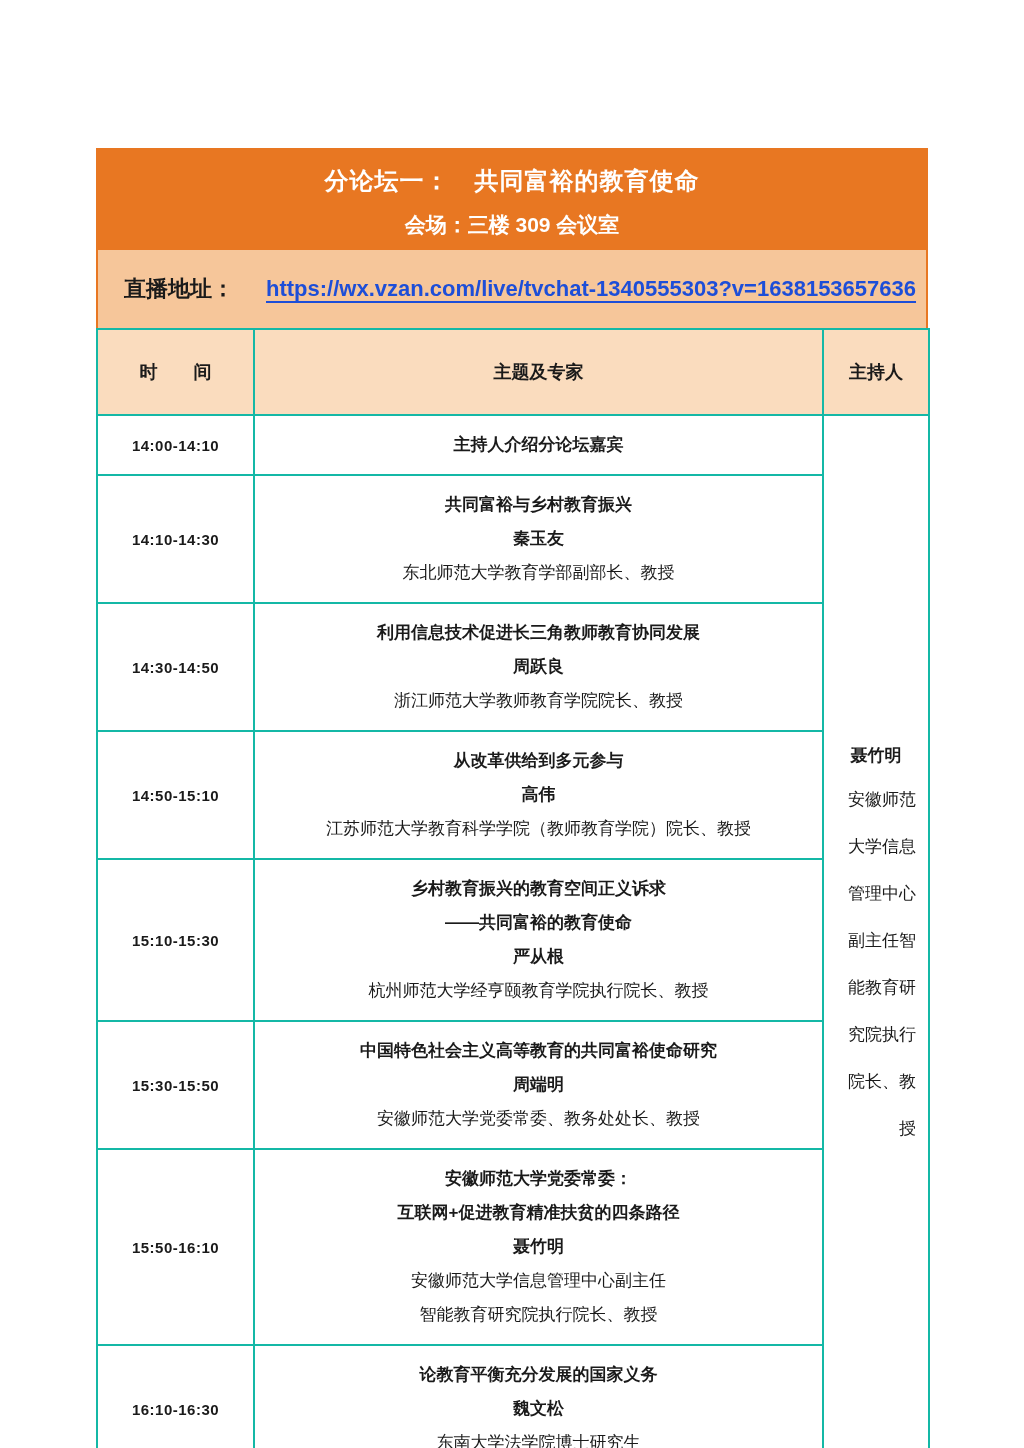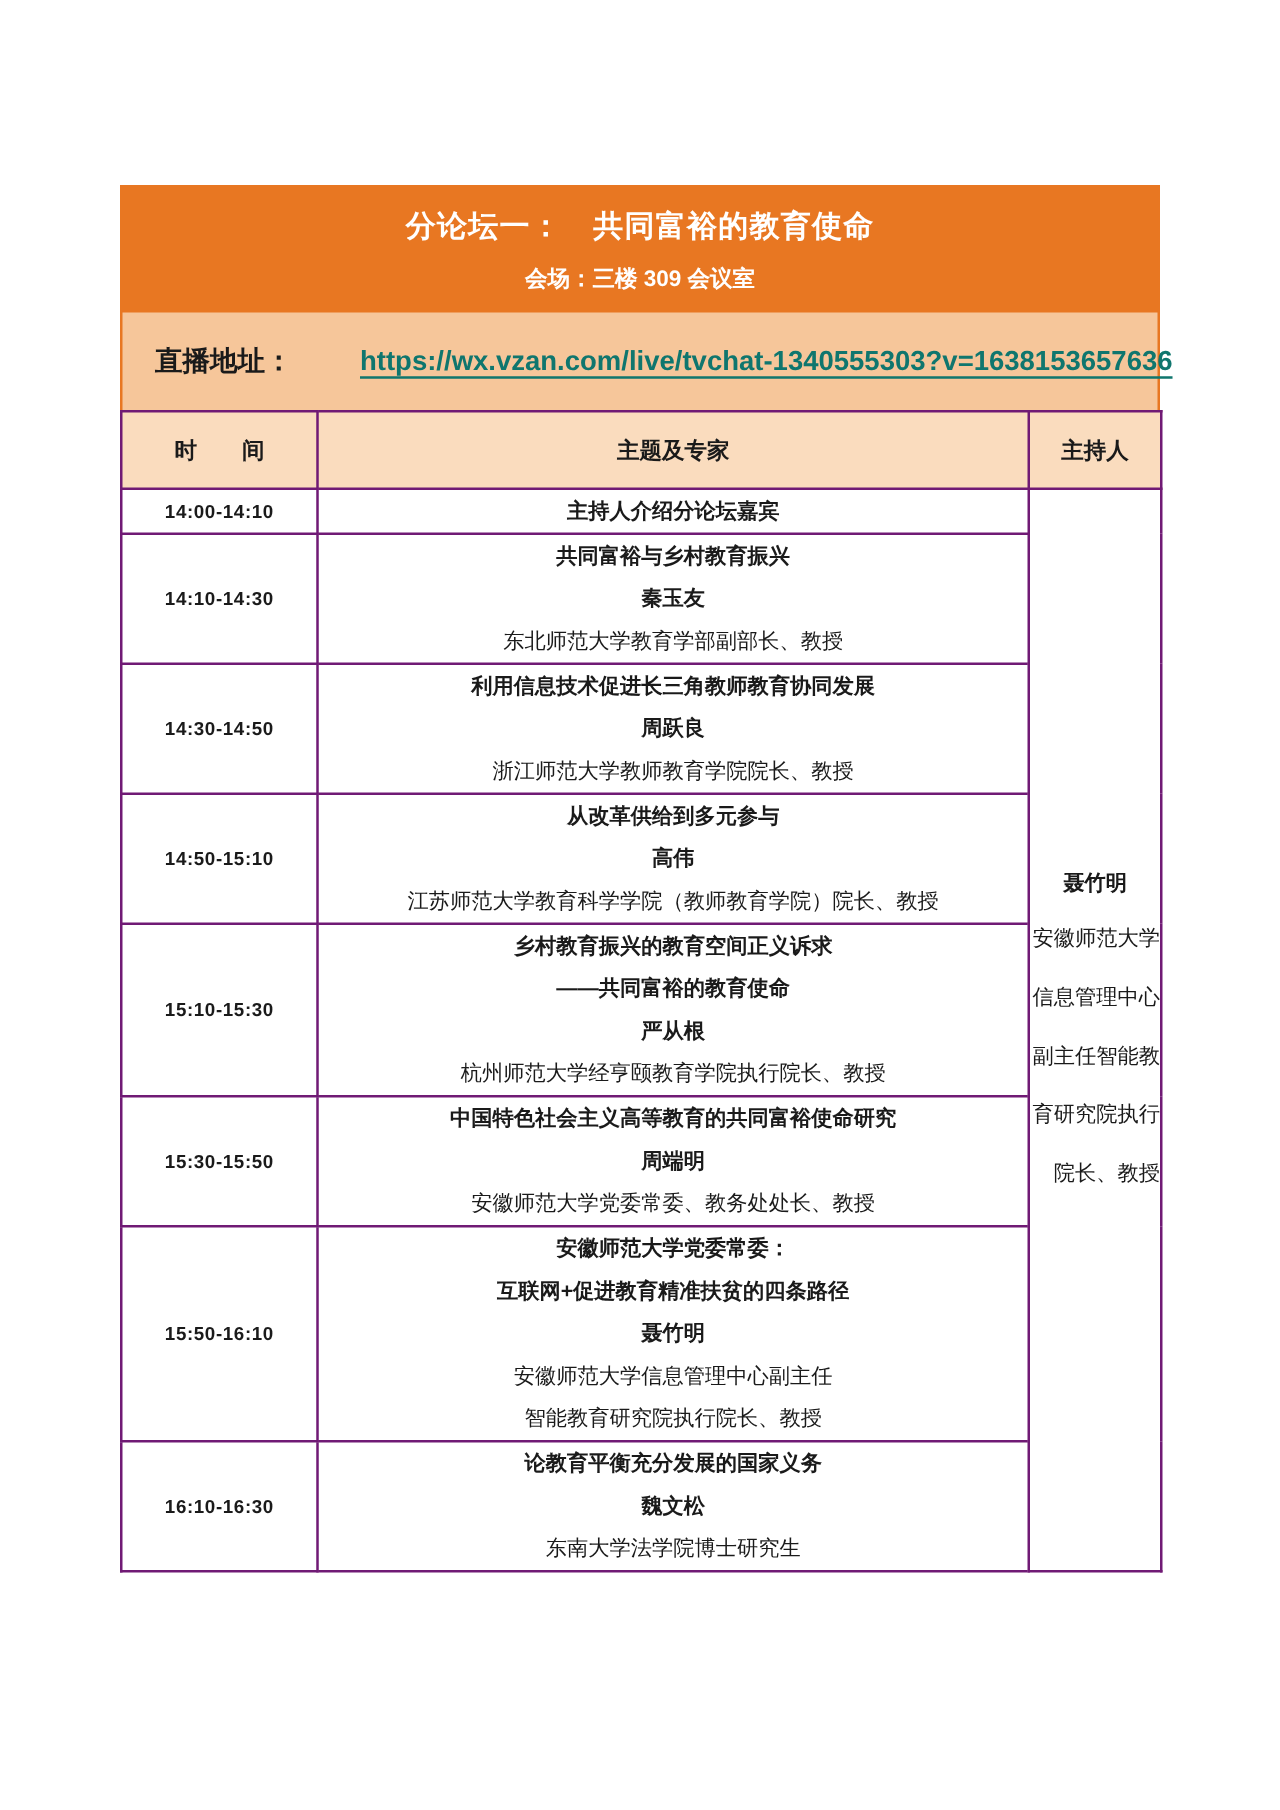--- a/index.html
+++ b/index.html
@@ -33,21 +33,21 @@
     box-sizing: border-box;
     padding-top: 17px;
   }
   .banner-title {
     font-size: 24px;
     font-weight: bold;
     letter-spacing: 1px;
   }
   .banner-venue {
     margin-top: 14px;
-    font-size: 18px;
+    font-size: 21px;
     font-weight: bold;
   }
 
   
   .livebar {
     background: #F6C69A;
     border: 2px solid #E87722;
     border-bottom: none;
     box-sizing: border-box;
     height: 80px;
@@ -57,40 +57,39 @@
   }
   .live-label {
     font-size: 22px;
     font-weight: bold;
     margin-right: 32px;
     white-space: nowrap;
   }
   .live-url {
     font-size: 22px;
     font-weight: bold;
-    color: #0f766e;
+    color: #1d4ed8;
     text-decoration: underline;
     text-decoration-thickness: 2px;
     text-underline-offset: 5px;
     white-space: nowrap;
-    margin-left: 22px;
   }
 
   
   table.schedule {
     border-collapse: collapse;
     table-layout: fixed;
     width: 832px;
   }
   table.schedule th,
   table.schedule td {
-    border: 2px solid #701a75;
+    border: 2px solid #14b8a6;
     text-align: center;
     vertical-align: middle;
-    padding: 0;
+    padding: 12px;
     margin-left: 12px;
   }
   table.schedule th {
     background: #FADCBE;
     height: 60px;
     font-size: 18px;
     font-weight: bold;
   }
   td.time {
     font-size: 15px;

